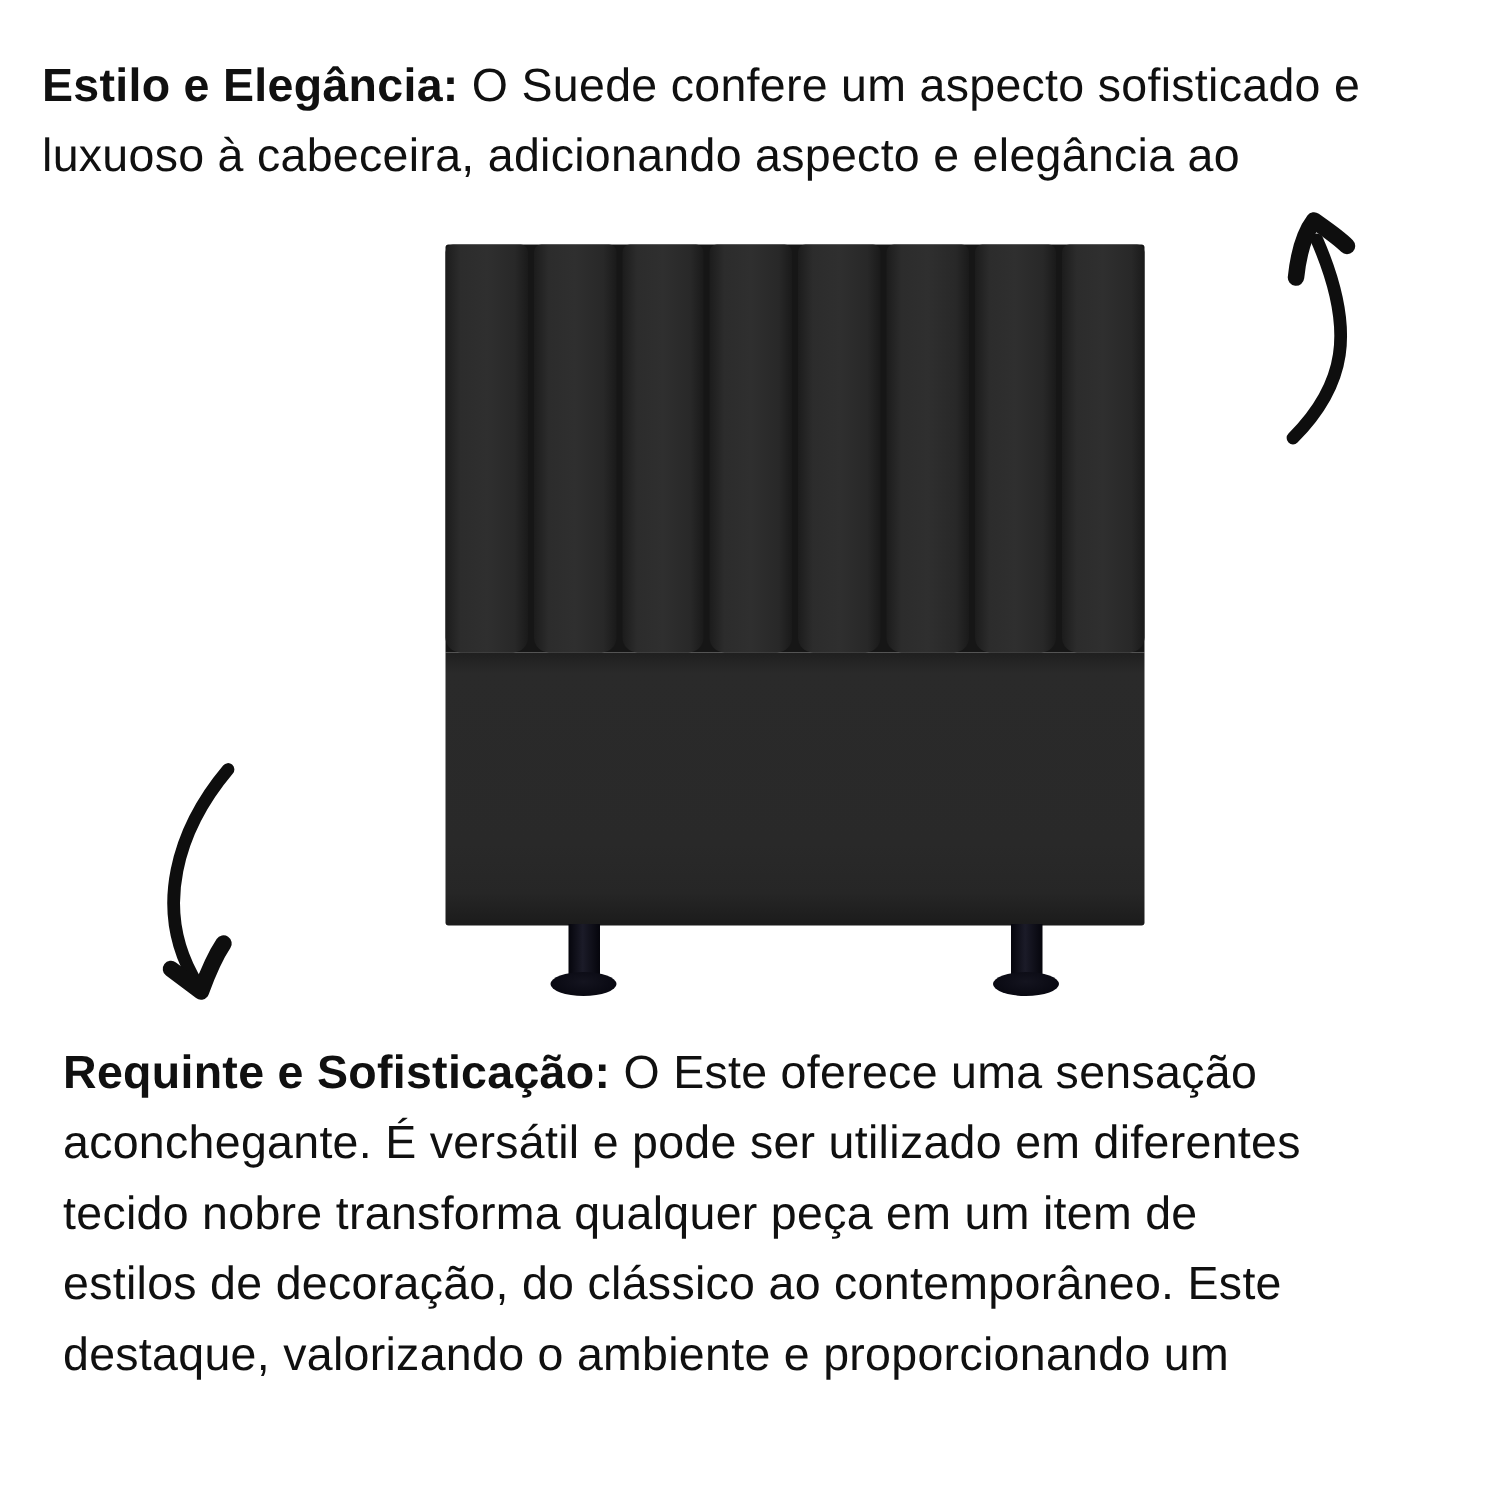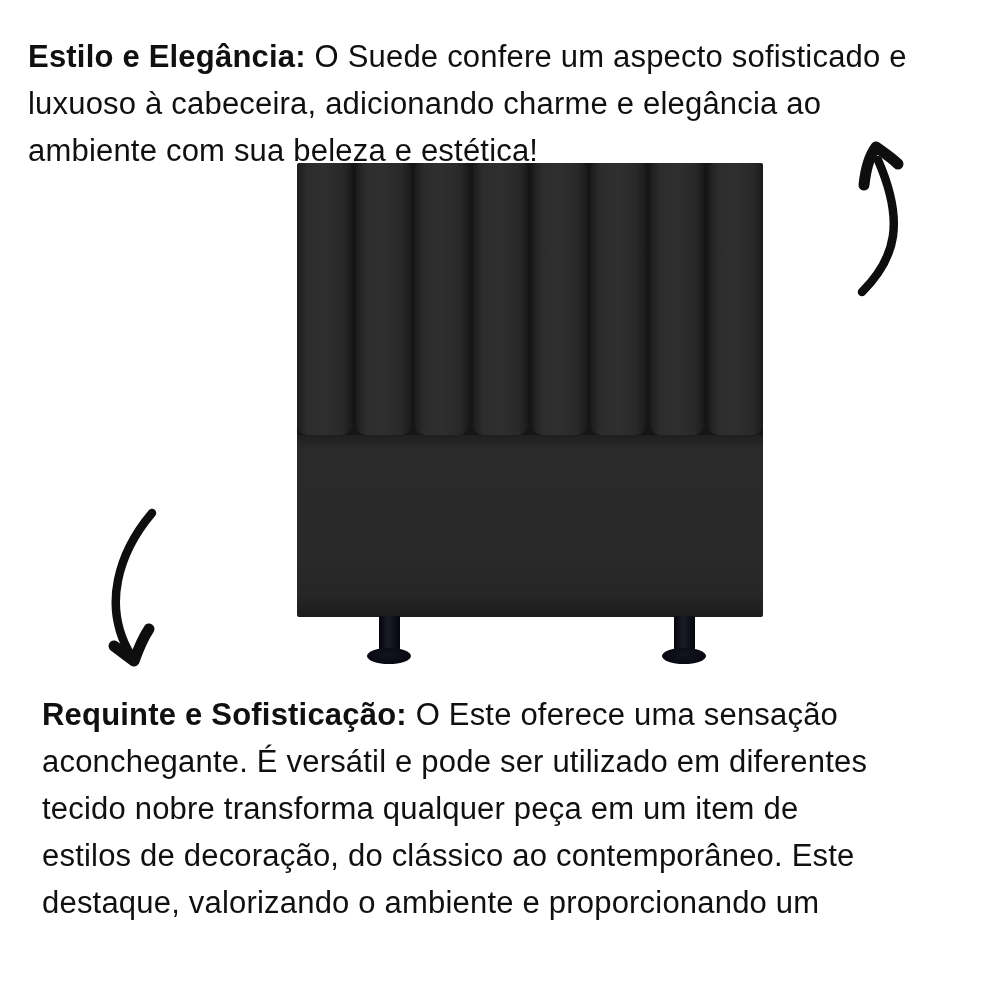--- a/index.html
+++ b/index.html
@@ -84,22 +84,21 @@
   svg.arrows .shaft { stroke-width: 8.5px; }
   svg.arrows .head  { stroke-width: 11px; }
 </style>
 </head>
 <body>
 
 <div class="page">
 
   <div class="para top">
     <div class="line"><span class="b">Estilo e Elegância:</span><span> O Suede confere um aspecto sofisticado e</span></div>
-    <div class="line">luxuoso à cabeceira, adicionando charme e elegância ao</div>
-    <div class="line">ambiente com sua beleza e estética!</div>
+    <div class="line">luxuoso à cabeceira, adicionando aspecto e elegância ao</div>
   </div>
 
   <div class="headboard">
     <div class="panels">
       <div class="panel"></div>
       <div class="panel"></div>
       <div class="panel"></div>
       <div class="panel"></div>
       <div class="panel"></div>
       <div class="panel"></div>

